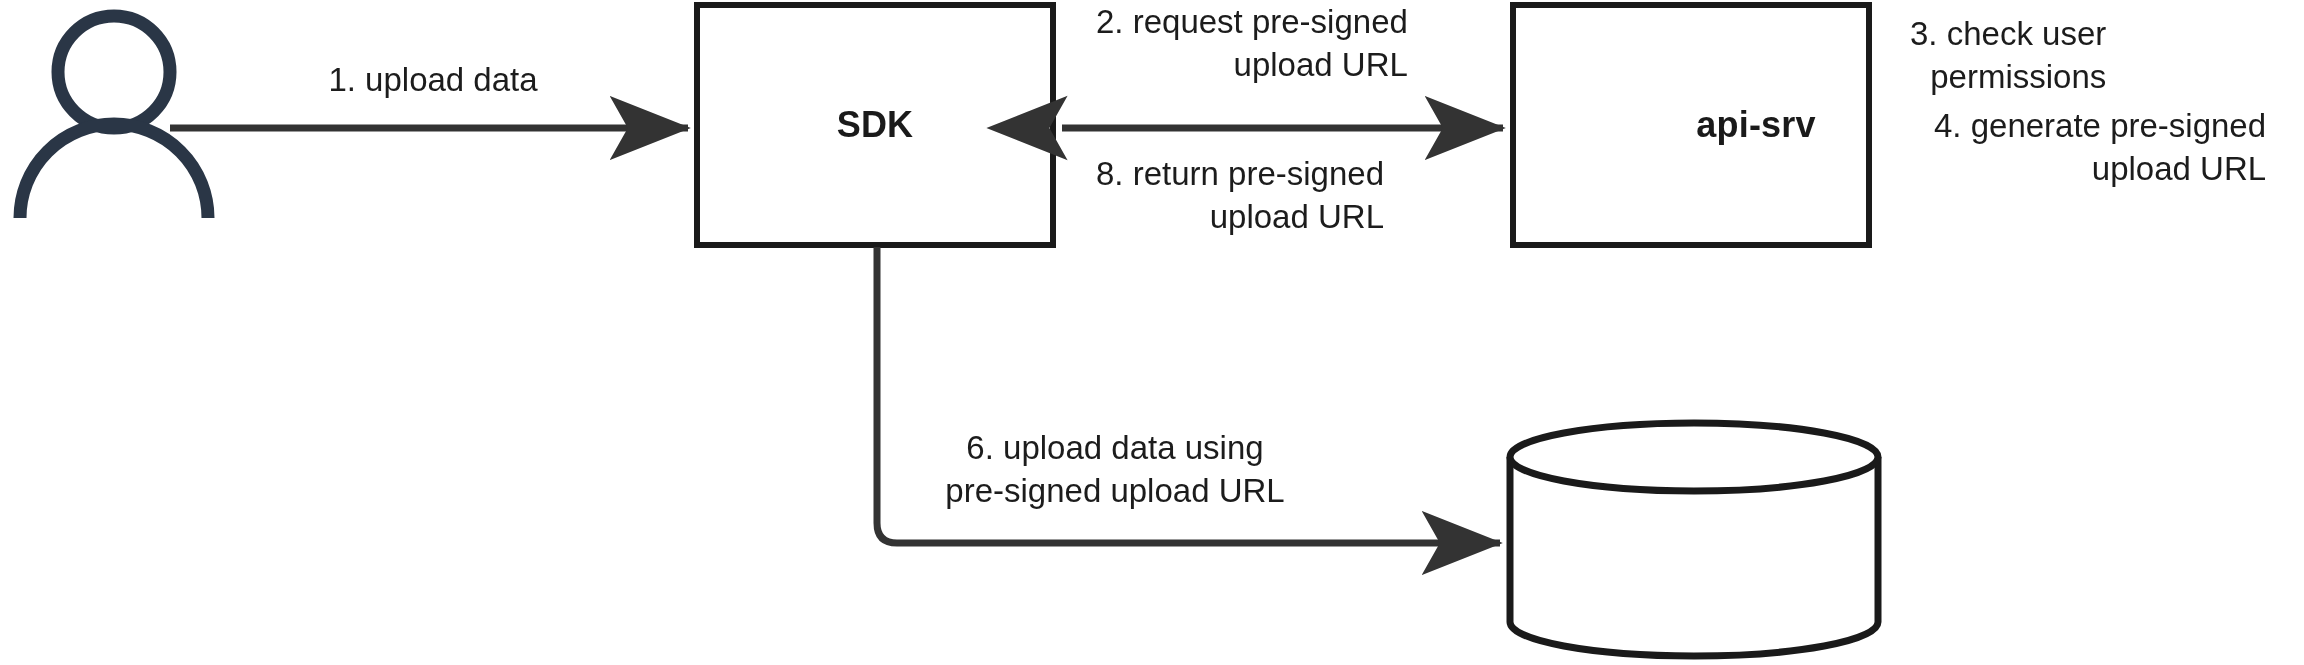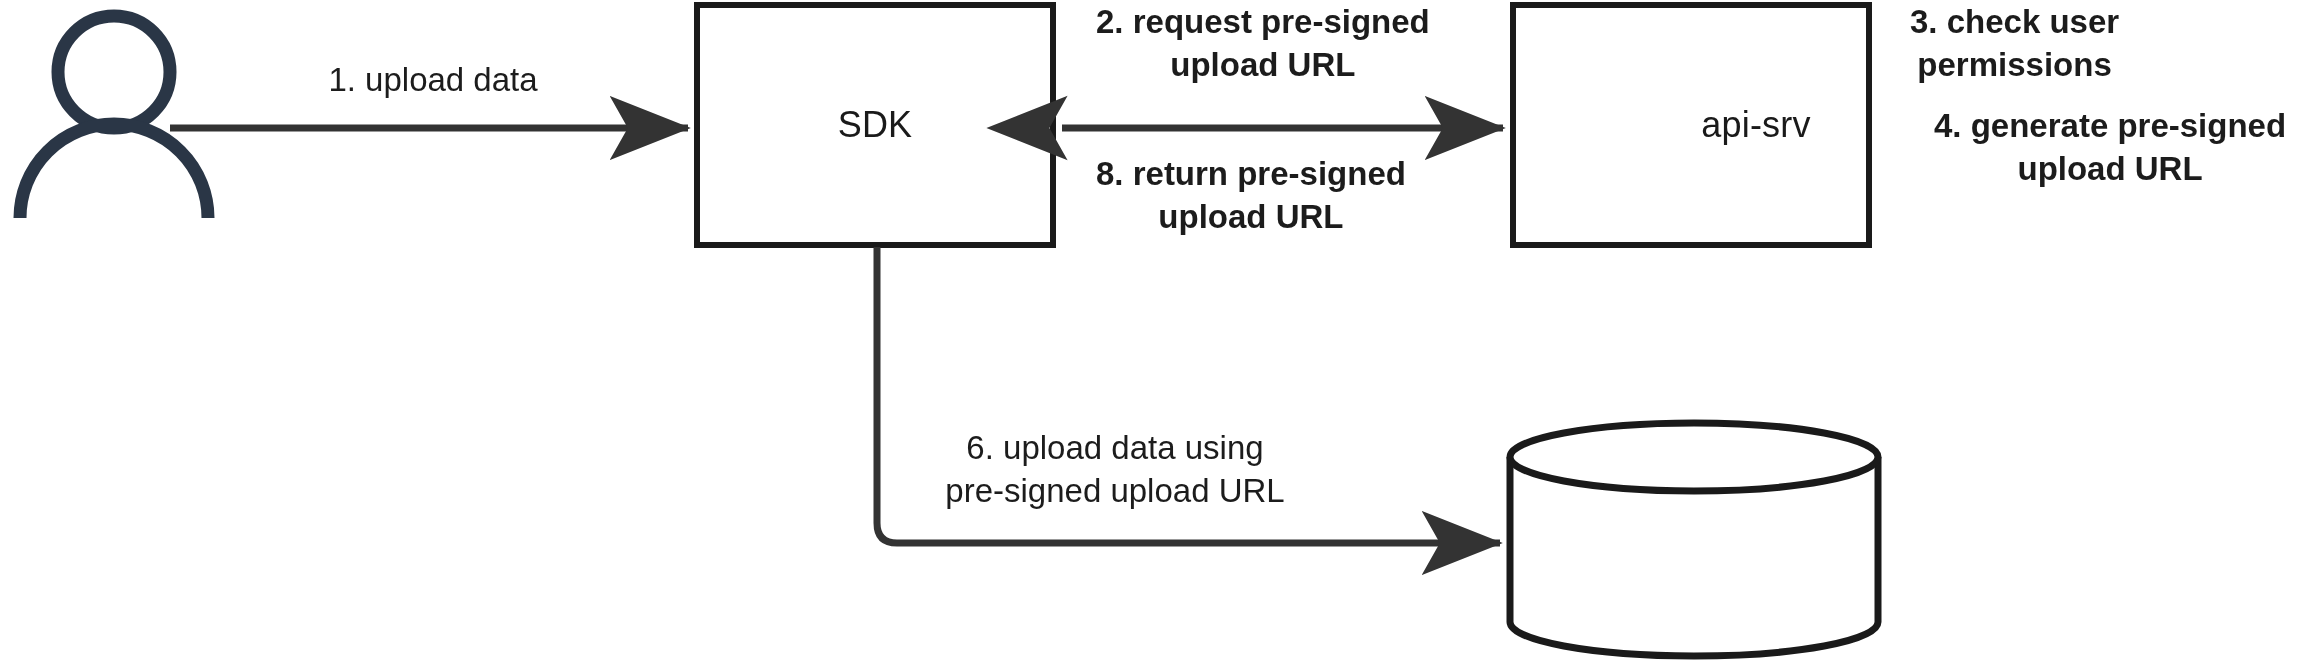--- a/index.html
+++ b/index.html
@@ -22,42 +22,41 @@
   #diagram-svg {
     position: absolute;
     left: 0;
     top: 0;
     width: 2304px;
     height: 665px;
   }
   .node-label {
     position: absolute;
     font-family: "Liberation Sans", sans-serif;
-    font-weight: normal;
+    font-weight: bold;
     font-size: 36px;
     color: #1a1a1a;
     white-space: nowrap;
     letter-spacing: 0.2px;
   }
   .edge-label {
     position: absolute;
     font-family: "Liberation Sans", sans-serif;
     font-weight: normal;
     font-size: 33px;
     line-height: 43px;
     color: #1c1c1c;
     white-space: pre-line;
   }
   .center-label {
     text-align: center;
     transform: translateX(-50%);
   }
   .left-label {
-    text-align: center;
-    font-weight: bold;
+    text-align: right;
   }
 </style>
 </head>
 <body>
 
 <div id="diagram-root">
 
   <svg id="diagram-svg" viewBox="0 0 2304 665" xmlns="http://www.w3.org/2000/svg">
     <defs>
       <marker id="arrowhead-right" markerWidth="12" markerHeight="10" refX="11.2" refY="5" orient="auto" markerUnits="strokeWidth">
@@ -108,19 +107,19 @@
 
   <div class="edge-label left-label" style="left: 1096px; top: 0px;">2. request pre-signed
 upload URL</div>
 
   <div class="edge-label left-label" style="left: 1096px; top: 152px;">8. return pre-signed
 upload URL</div>
 
   <div class="edge-label center-label" style="left: 1115px; top: 410px; text-align: center; margin-top: 16px;">6. upload data using
 pre-signed upload URL</div>
 
-  <div class="edge-label left-label" style="left: 1910px; top: 0px;">3. check user
+  <div class="edge-label left-label" style="left: 1910px; top: 12px;">3. check user
 permissions</div>
 
   <div class="edge-label left-label" style="left: 1910px; top: 104px; margin-left: 24px;">4. generate pre-signed
 upload URL</div>
 
 </div>
 
 </body></html>

